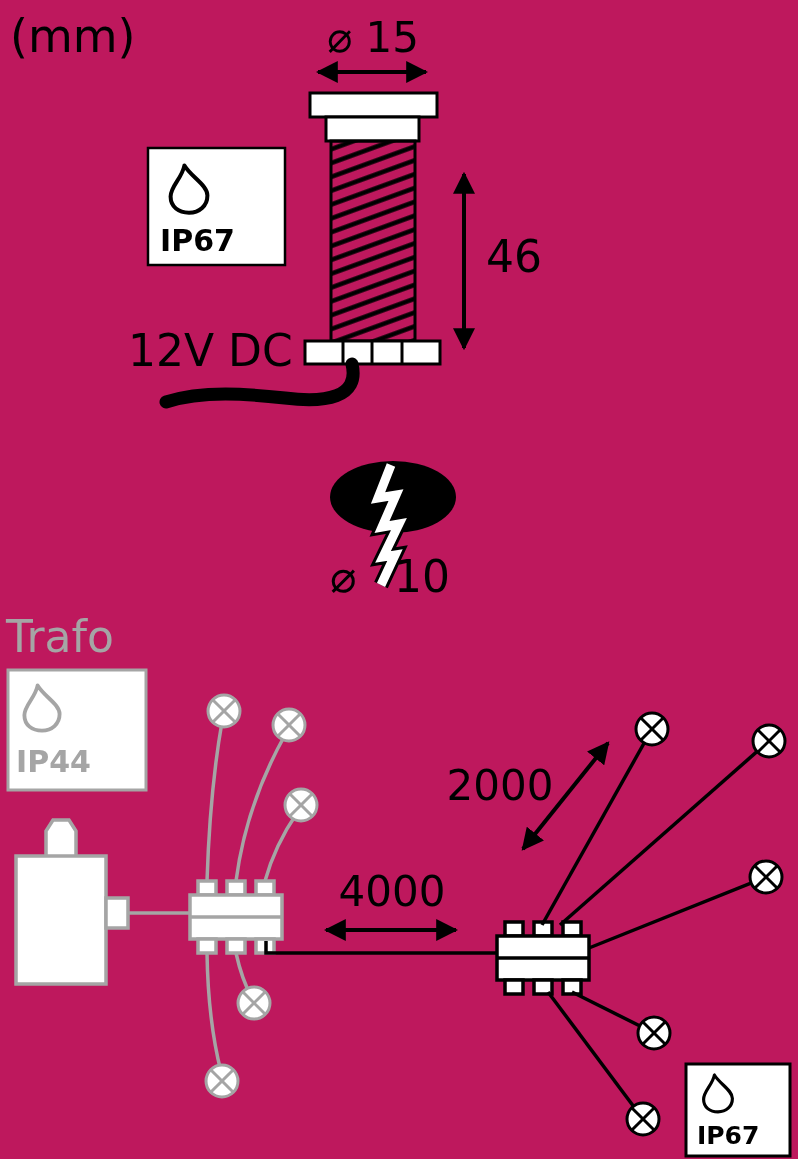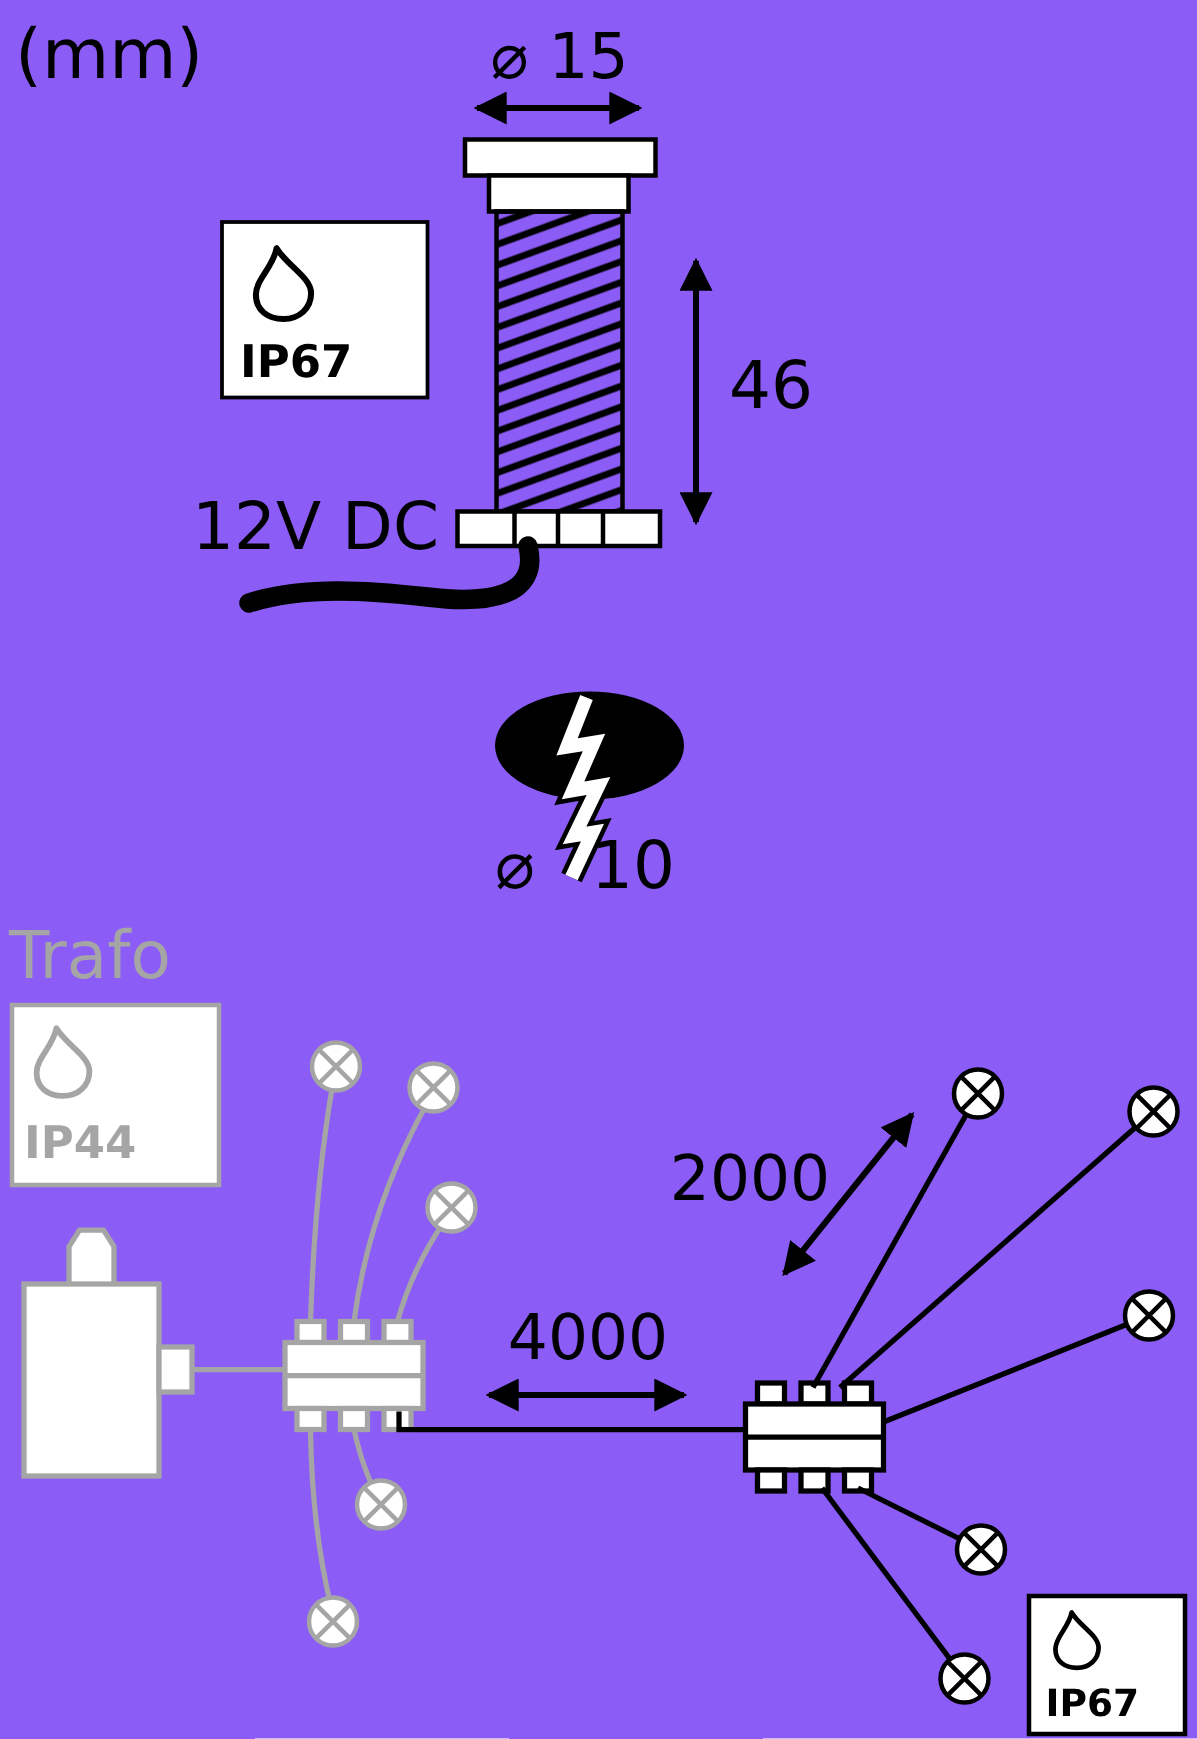--- a/index.html
+++ b/index.html
@@ -1,20 +1,20 @@
 <!DOCTYPE html>
 <html><head>
 <meta charset="utf-8">
 <style>
   html, body { margin: 0; padding: 0; background: #fff; }
   .stage {
     position: relative;
     width: 798px;
     height: 1159px;
-    background: #8b5cf6;
+    background: #be185d;
     overflow: hidden;
   }
   svg { display: block; }
   svg text {
     font-family: "DejaVu Sans", "Liberation Sans", sans-serif;
     fill: #000;
   }
   .t-big   { font-size: 44px; }
   .t-units { font-size: 46px; }
   .t-dim   { font-size: 42px; }

